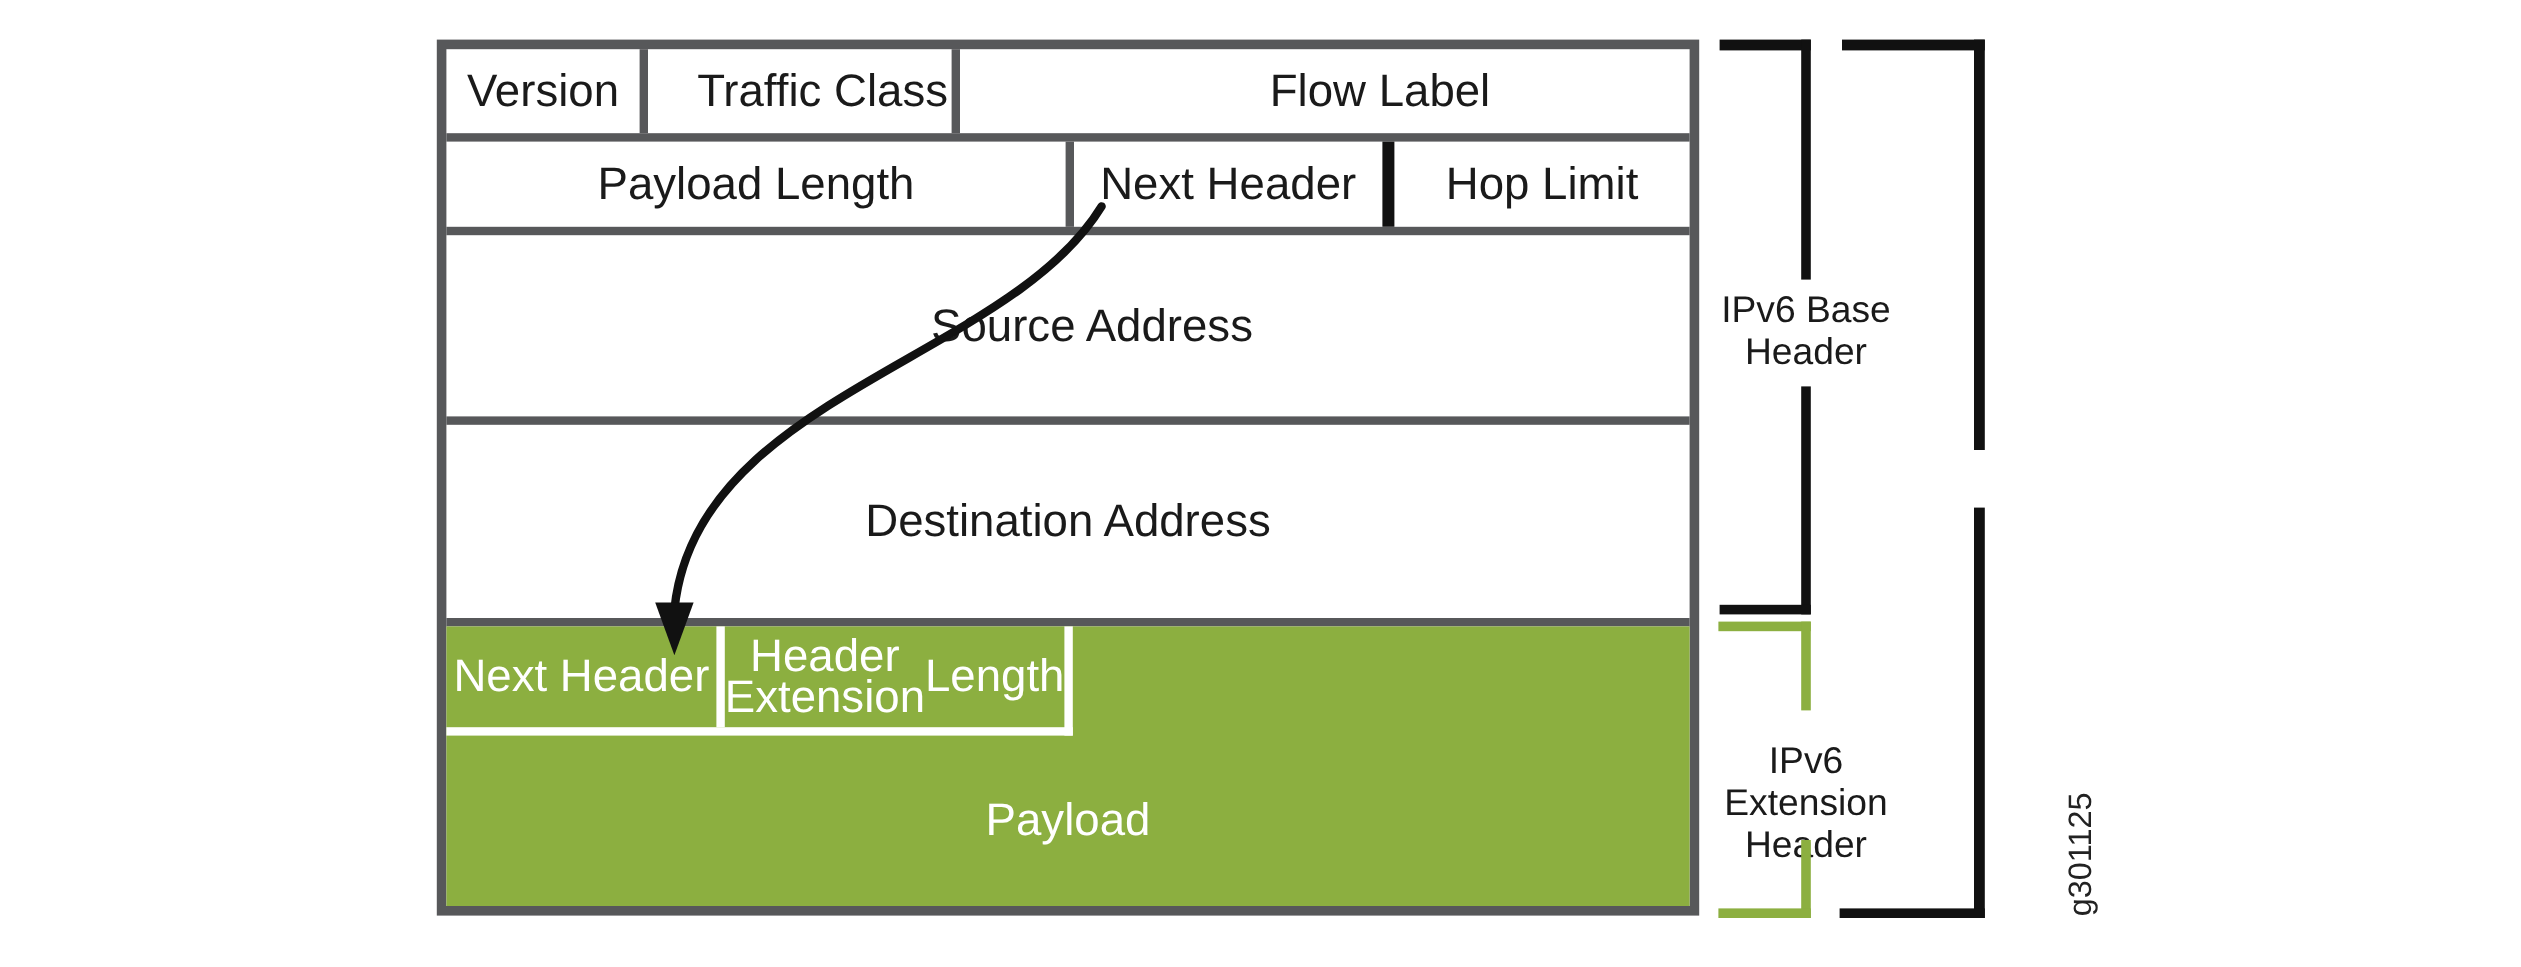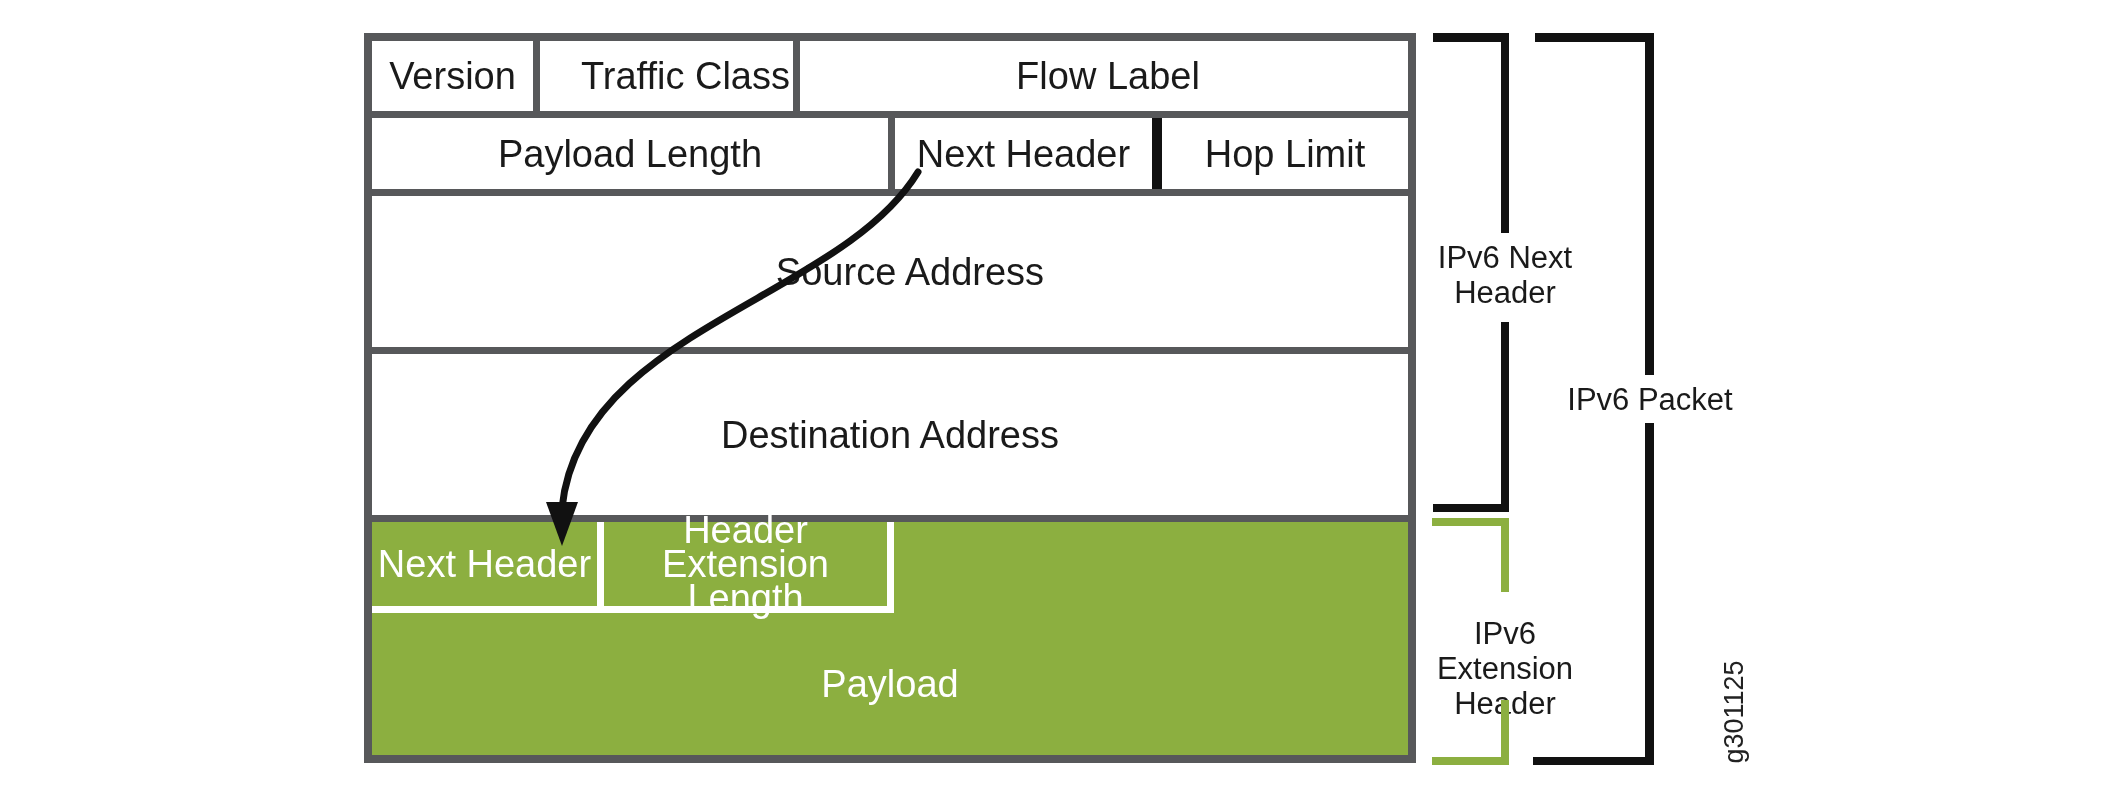--- a/index.html
+++ b/index.html
@@ -55,21 +55,21 @@
 <body>
 
 <div class="canvas">
 
   <div class="pkt-table">
 
     <div class="cell" style="left:0;top:0;width:161px;height:70px;">Version</div>
     <div class="gline" style="left:161px;top:0;width:7px;height:70px;"></div>
     <div class="cell" style="left:168px;top:0;width:291px;height:70px;">Traffic Class</div>
     <div class="gline" style="left:421px;top:0;width:7px;height:70px;"></div>
-    <div class="cell" style="left:428px;top:0;width:616px;height:70px;">Flow Label</div>
+    <div class="cell" style="left:428px;top:0;width:700px;height:70px;">Flow Label</div>
 
     <div class="gline" style="left:0;top:70px;width:1036px;height:7px;"></div>
 
     <div class="cell" style="left:0;top:77px;width:516px;height:71px;">Payload Length</div>
     <div class="gline" style="left:516px;top:77px;width:7px;height:71px;"></div>
     <div class="cell" style="left:523px;top:77px;width:257px;height:71px;">Next Header</div>
     <div class="bline" style="left:780px;top:77px;width:10px;height:71px;"></div>
     <div class="cell" style="left:790px;top:77px;width:246px;height:71px;">Hop Limit</div>
 
     <div class="gline" style="left:0;top:148px;width:1036px;height:7px;"></div>
@@ -78,47 +78,46 @@
 
     <div class="gline" style="left:0;top:306px;width:1036px;height:7px;"></div>
 
     <div class="cell" style="left:0;top:313px;width:1036px;height:161px;">Destination Address</div>
 
     <div class="gline" style="left:0;top:474px;width:1036px;height:7px;"></div>
 
     <div class="green-section">
       <div class="cell" style="left:0;top:0;width:225px;height:84px;">Next Header</div>
       <div class="wline" style="left:225px;top:0;width:7px;height:84px;"></div>
-      <div class="cell" style="left:232px;top:0;width:283px;height:84px;flex-direction:column;justify-content:center;">
+      <div class="cell" style="left:232px;top:0;width:283px;height:84px;flex-direction:row;justify-content:center;">
         <div>Header Extension</div>
         <div>Length</div>
       </div>
       <div class="wline" style="left:515px;top:0;width:7px;height:91px;"></div>
       <div class="wline" style="left:0;top:84px;width:522px;height:7px;"></div>
       <div class="cell" style="left:0;top:91px;width:1036px;height:142px;">Payload</div>
     </div>
   </div>
 
   <svg class="arrow-overlay" viewBox="0 0 2101 806">
     <path d="M918,172 C840,300 580,330 562,508" fill="none" stroke="#111111" stroke-width="7" stroke-linecap="round"></path>
     <polygon points="546,502 578,502 562,546" fill="#111111"></polygon>
   </svg>
 
   <div class="bracket-seg-black" style="left:1433px;top:33px;width:76px;height:9px;"></div>
   <div class="bracket-seg-black" style="left:1501px;top:33px;width:8px;height:200px;"></div>
   <div class="bracket-label" style="left:1405px;top:240px;width:200px;">
-    <div>IPv6 Next</div>
+    <div>IPv6 Base</div>
     <div>Header</div>
   </div>
   <div class="bracket-seg-black" style="left:1501px;top:322px;width:8px;height:190px;"></div>
   <div class="bracket-seg-black" style="left:1433px;top:504px;width:76px;height:8px;"></div>
 
   <div class="bracket-seg-black" style="left:1535px;top:33px;width:119px;height:9px;"></div>
   <div class="bracket-seg-black" style="left:1645px;top:33px;width:9px;height:342px;"></div>
-  <div class="bracket-label" style="left:1550px;top:382px;width:200px;white-space:nowrap;">IPv6 Packet</div>
   <div class="bracket-seg-black" style="left:1645px;top:423px;width:9px;height:342px;"></div>
   <div class="bracket-seg-black" style="left:1533px;top:757px;width:121px;height:8px;"></div>
 
   <div class="bracket-seg-green" style="left:1432px;top:518px;width:77px;height:8px;"></div>
   <div class="bracket-seg-green" style="left:1501px;top:518px;width:8px;height:74px;"></div>
   <div class="bracket-label green-text" style="left:1405px;top:596px;width:200px;">
     <div>IPv6</div>
     <div>Extension</div>
     <div>Header</div>
   </div>

